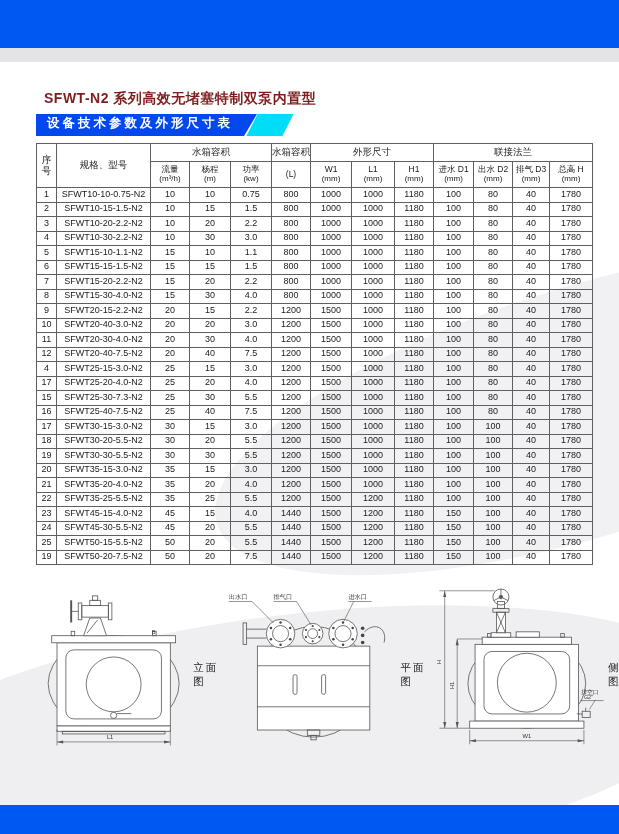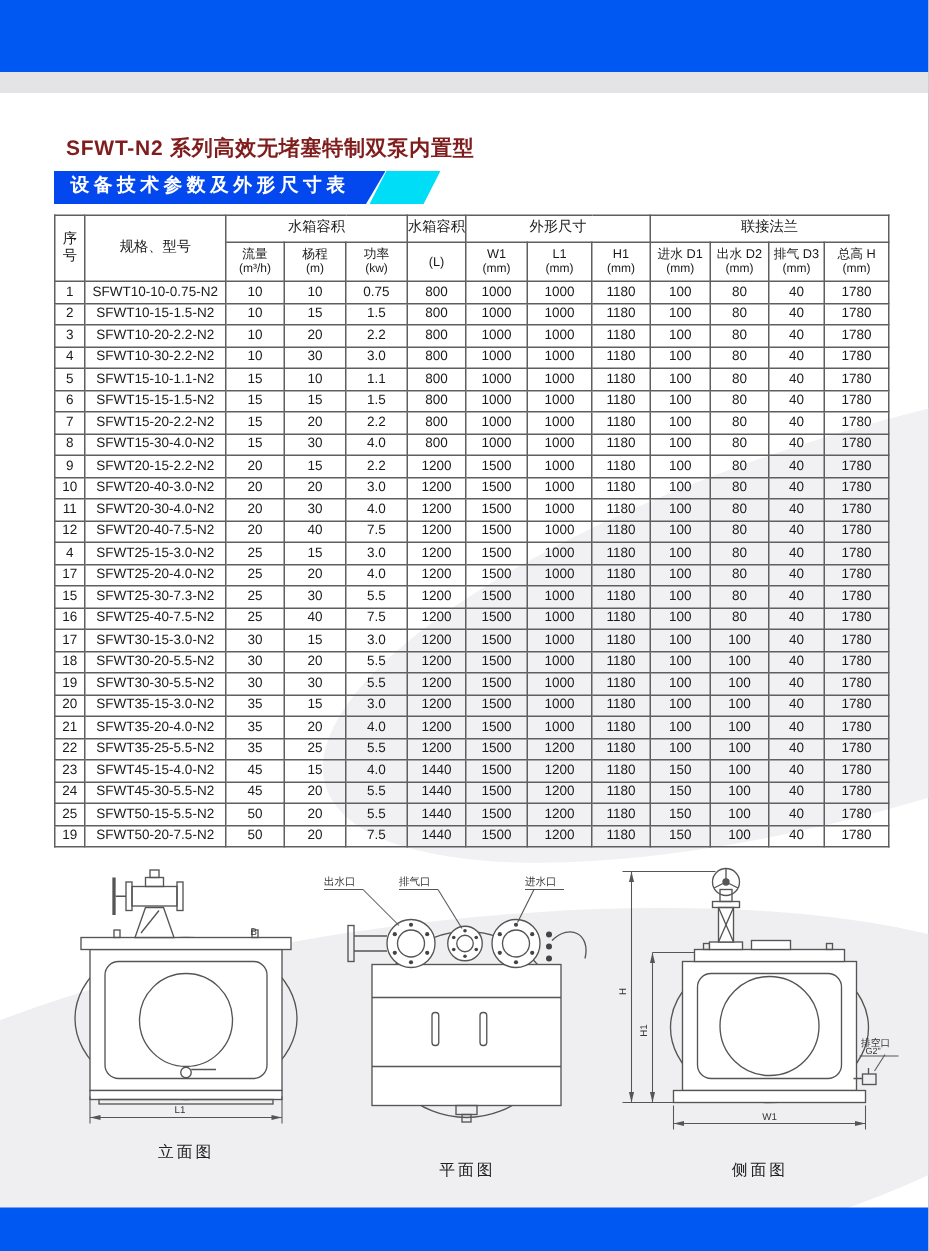--- a/index.html
+++ b/index.html
@@ -33,21 +33,21 @@
                width:556px; font-size:9px; }
   table.spec th, table.spec td { border:1px solid #5f5f5f; text-align:center;
                padding:0; vertical-align:middle; line-height:1.1; font-weight:normal;
                overflow:hidden; white-space:nowrap; }
   tr.group-row th { height:17px; font-size:9.5px; }
   tr.unit-row th { height:25px; font-size:8.5px;text-align:center; }
   tr.unit-row .unit { font-size:8px; }
   tbody td { height:13.5px; font-size:9px; }
 
   .diagrams { margin:12px 24px 0 34px; display:flex; justify-content:space-between; }
-  .figure { display:flex; flex-direction:column; align-items:center; }
+  .figure { display:flex; flex-direction:row; align-items:center; }
   .figcaption { margin-top:6px; font-size:10.5px; letter-spacing:2px; color:#222; }
   svg text { font-family:"Liberation Sans","DejaVu Sans",sans-serif; }
 </style>
 </head>
 <body>
 
 <div class="page">
   <div class="top-bar"></div>
   <div class="top-strip"></div>
   <div class="swoosh-a"></div>

